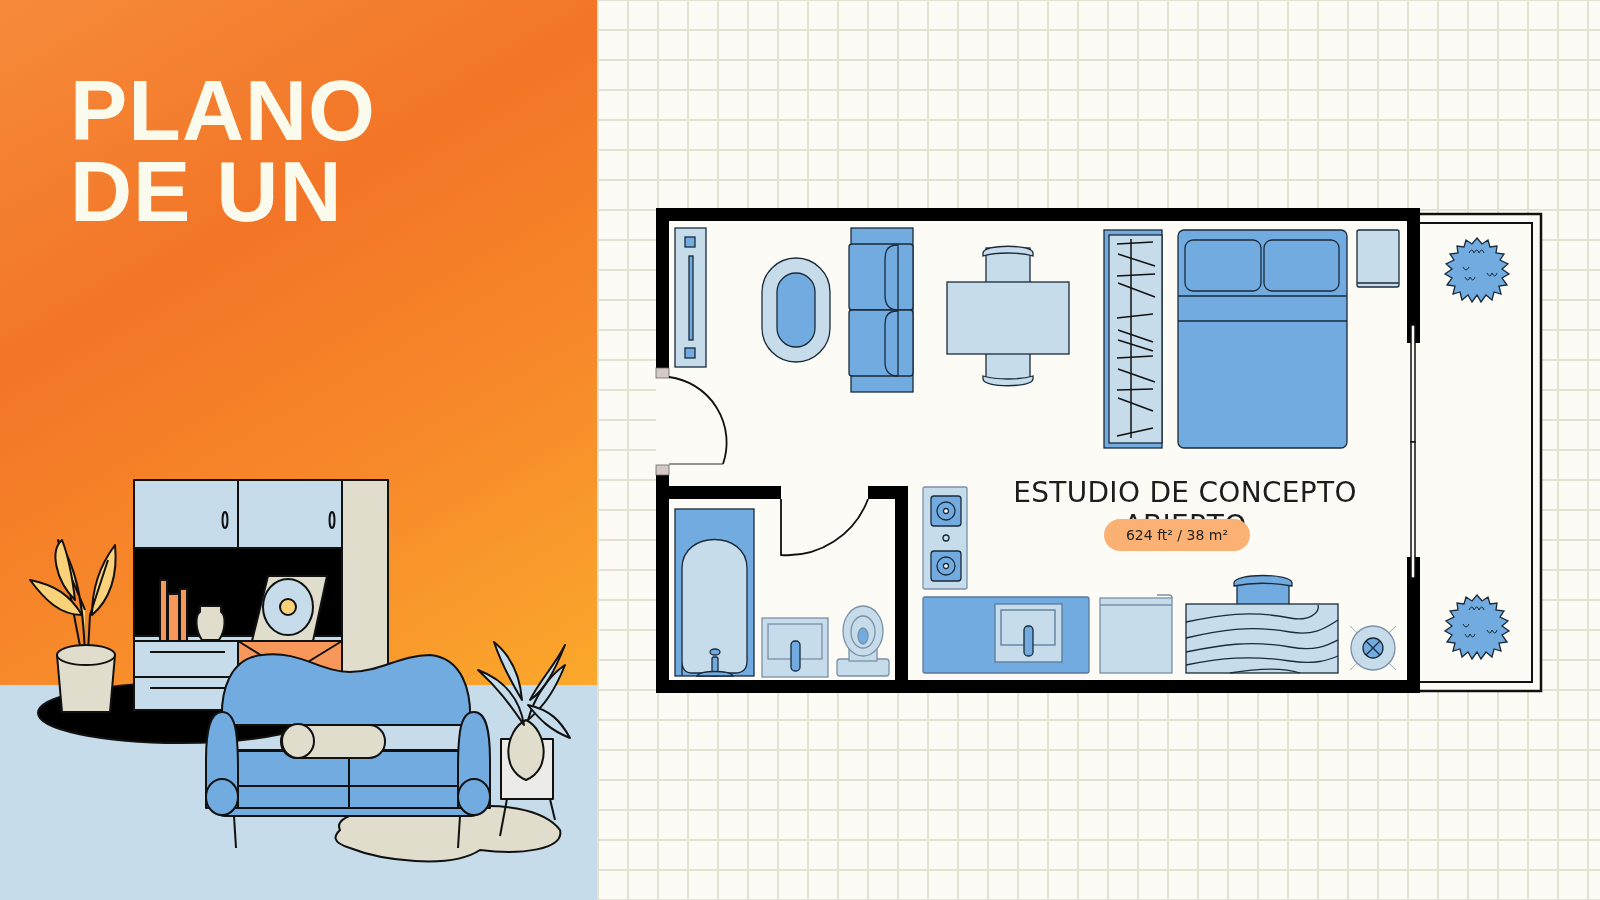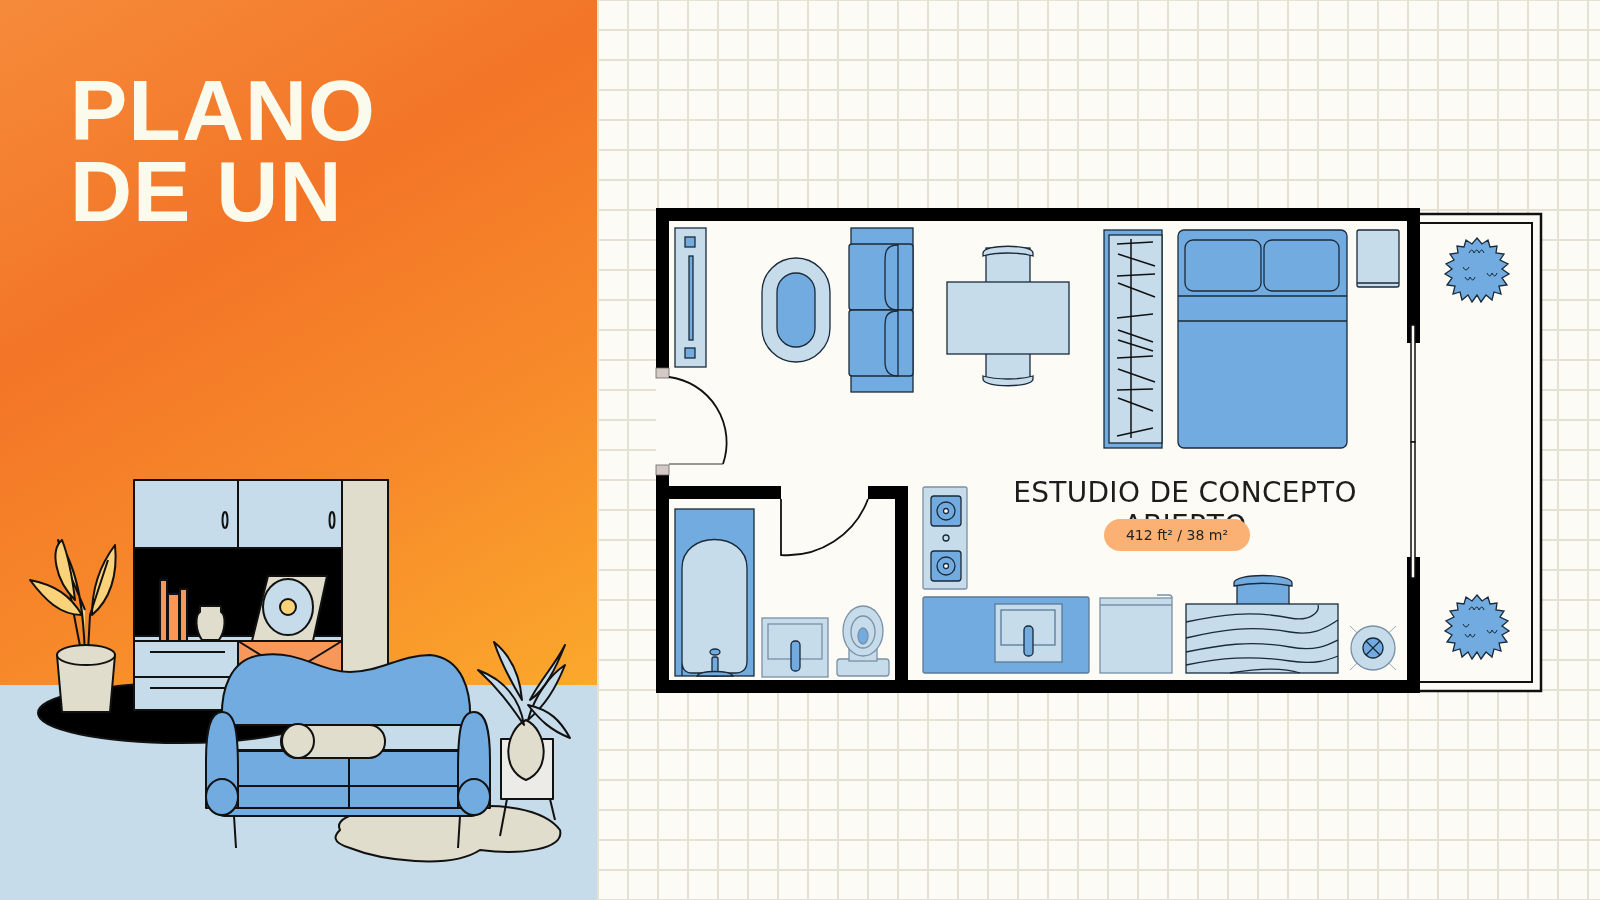--- a/index.html
+++ b/index.html
@@ -277,14 +277,14 @@
     <path d="M-8 -18 q3 -6 5 0 q3 -6 5 0 q3 -6 5 0 M-14 -4 q3 6 6 0 M-12 6 q3 6 5 0 q3 6 5 0 M10 2 q3 6 5 0 q3 6 5 0" fill="none" stroke-width="1"></path>
   </g>
   <g transform="translate(1477 628)">
     <path d="M0 -33 L5 -27 L11 -31 L13 -24 L20 -25 L19 -18 L27 -17 L23 -11 L31 -7 L25 -2 L32 3 L25 7 L30 14 L22 15 L24 23 L17 21 L15 29 L9 24 L4 31 L0 24 L-5 31 L-9 24 L-15 29 L-17 21 L-24 23 L-22 15 L-30 14 L-25 7 L-32 3 L-25 -2 L-31 -7 L-23 -11 L-27 -17 L-19 -18 L-20 -25 L-13 -24 L-11 -31 L-5 -27 z" fill="#72abdf"></path>
     <path d="M-8 -18 q3 -6 5 0 q3 -6 5 0 q3 -6 5 0 M-14 -4 q3 6 6 0 M-12 6 q3 6 5 0 q3 6 5 0 M10 2 q3 6 5 0 q3 6 5 0" fill="none" stroke-width="1"></path>
   </g>
 </svg>
 
 <div class="room-label">ESTUDIO DE CONCEPTO ABIERTO</div>
 <div class="area-badge">
-  <span>412 ft² / 38 m²</span>
+  <span>624 ft² / 38 m²</span>
 </div>
 
 </body></html>

